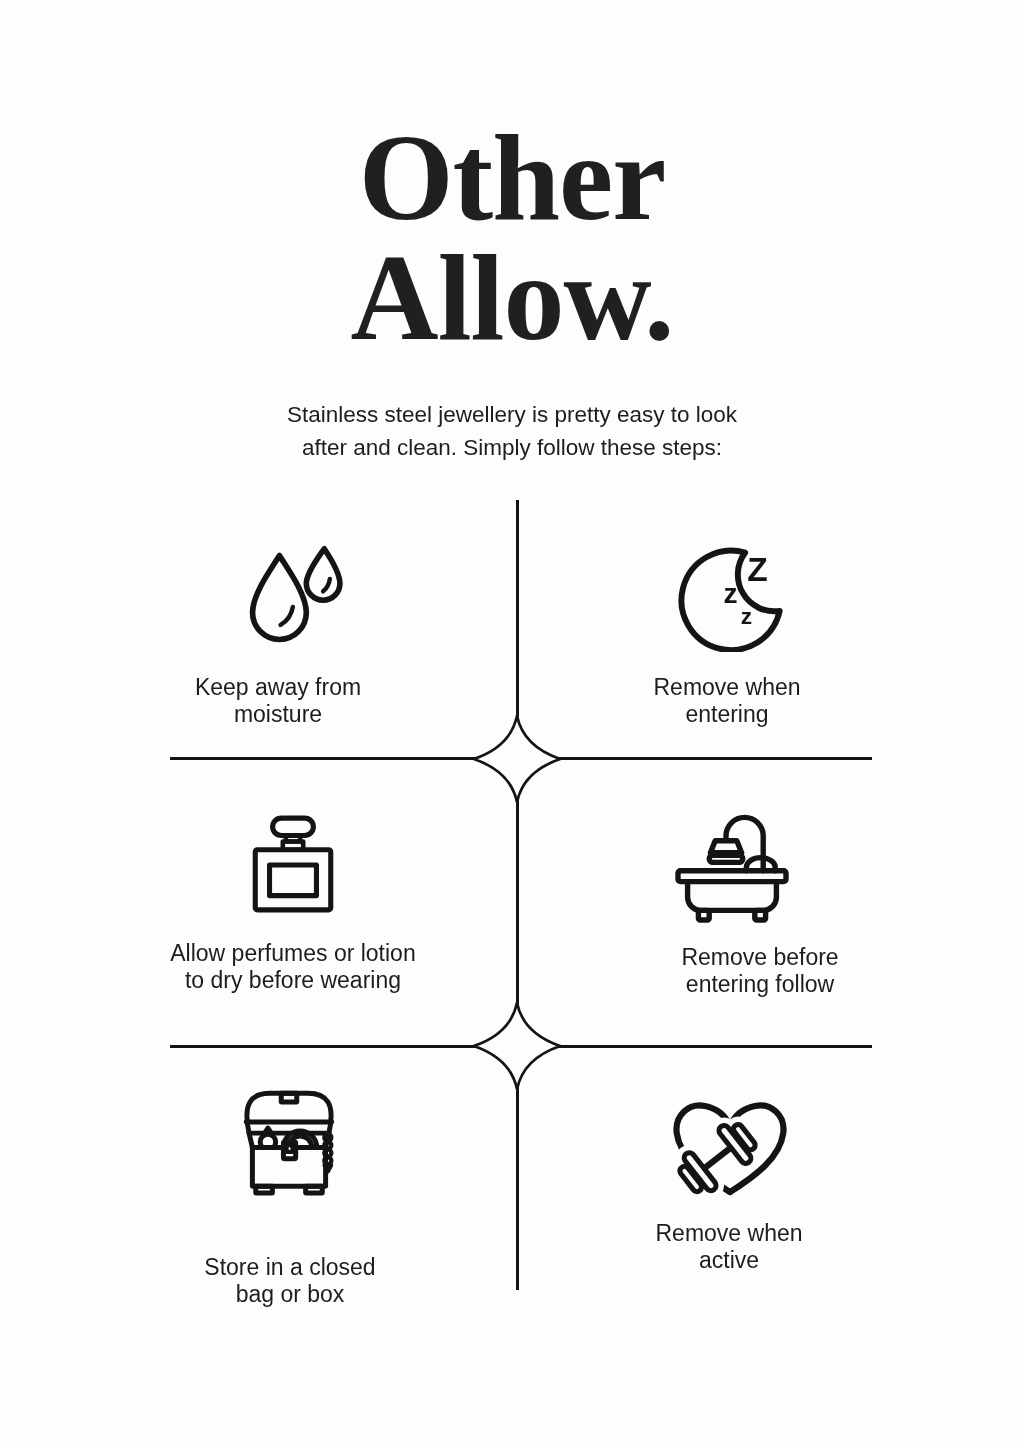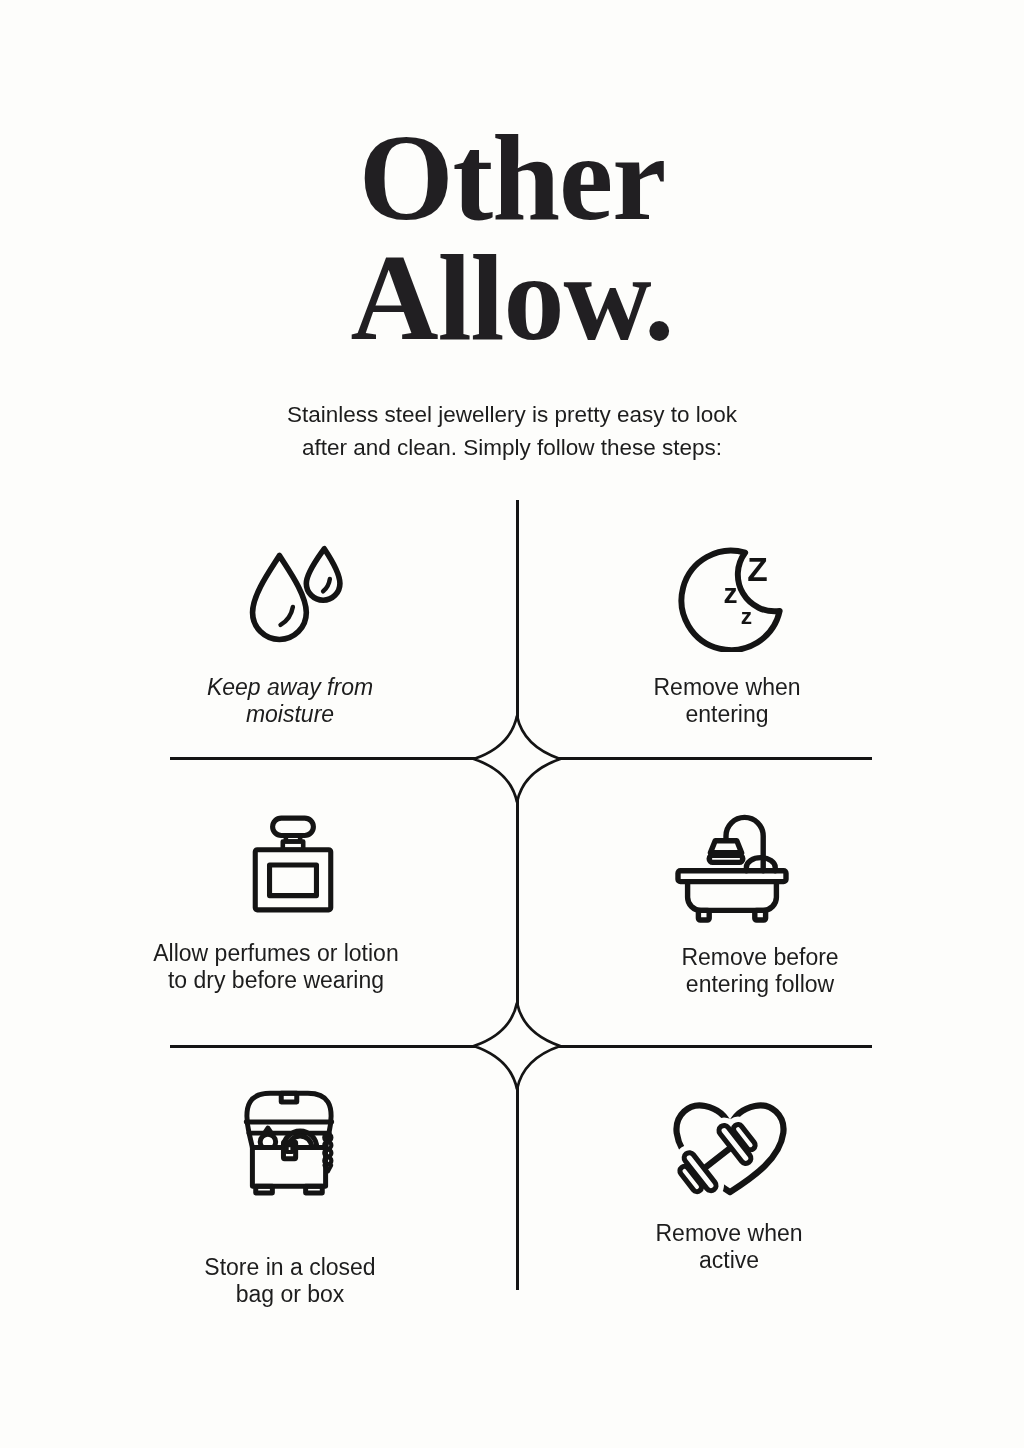--- a/index.html
+++ b/index.html
@@ -73,21 +73,21 @@
   <svg class="star s2" viewBox="0 0 100 100">
     <path d="M50,2 Q57,36 98,50 Q57,64 50,98 Q43,64 2,50 Q43,36 50,2 Z" fill="#fdfdfb" stroke="#141414" stroke-width="3"></path>
   </svg>
 
   <svg class="icon" style="left:238px;top:542px;width:112px;height:112px;" viewBox="0 0 100 100" fill="none" stroke="#141414" stroke-width="5" stroke-linecap="round" stroke-linejoin="round">
     <path d="M37,12 C31,22 13,46 13,63 A24,24 0 0 0 61,63 C61,46 43,22 37,12 Z"></path>
     <path d="M49,58 Q47,69 38,74" stroke-width="4"></path>
     <path d="M77,6 C73,12 61,27 61,37 A15,15 0 0 0 91,37 C91,27 81,12 77,6 Z"></path>
     <path d="M82,33 Q81,40 76,44" stroke-width="4"></path>
   </svg>
-  <div class="caption" style="left:70px;top:674px;font-style:italic;">
+  <div class="caption" style="left:58px;top:674px;">
     <div>Keep away from</div>
     <div>moisture</div>
   </div>
 
   <svg class="icon" style="left:676px;top:544px;width:108px;height:108px;" viewBox="0 0 100 100">
     <path d="M64,8 A46,46 0 1 0 96,62 A34,34 0 0 1 64,8 Z" fill="none" stroke="#141414" stroke-width="5.5" stroke-linejoin="round"></path>
     <text class="zz" x="66" y="34" font-size="31">Z</text>
     <text class="zz" x="44" y="55" font-size="26">z</text>
     <text class="zz" x="60" y="74" font-size="21">z</text>
   </svg>
@@ -96,21 +96,21 @@
     <div>entering</div>
   </div>
 
   <svg class="icon" style="left:242px;top:802px;width:102px;height:124px;" viewBox="0 0 100 100" fill="none" stroke="#141414" stroke-width="5" stroke-linejoin="round">
     <rect x="30" y="5" width="40" height="17" rx="8.5"></rect>
     <rect x="43" y="22" width="14" height="6" stroke-width="4.5"></rect>
     <rect x="40" y="28" width="20" height="8" stroke-width="4.5"></rect>
     <rect x="13" y="36" width="74" height="59" rx="2"></rect>
     <rect x="27" y="51" width="46" height="30"></rect>
   </svg>
-  <div class="caption" style="left:56px;top:940px;">
+  <div class="caption" style="left:73px;top:940px;">
     <div>Allow perfumes or lotion</div>
     <div>to dry before wearing</div>
   </div>
 
   <svg class="icon" style="left:672px;top:806px;width:120px;height:120px;" viewBox="0 0 100 100" fill="none" stroke="#141414" stroke-width="4.5" stroke-linecap="round" stroke-linejoin="round">
     <path d="M76,54 V25 A15.5,15.5 0 0 0 45,25 V28"></path>
     <path d="M36,29 H54 L58,39 H32 Z"></path>
     <rect x="31" y="41" width="28" height="6" rx="3"></rect>
     <path d="M62,54 v-3 a12,8 0 0 1 24,0 v3"></path>
     <rect x="5" y="54" width="90" height="9" rx="2"></rect>

